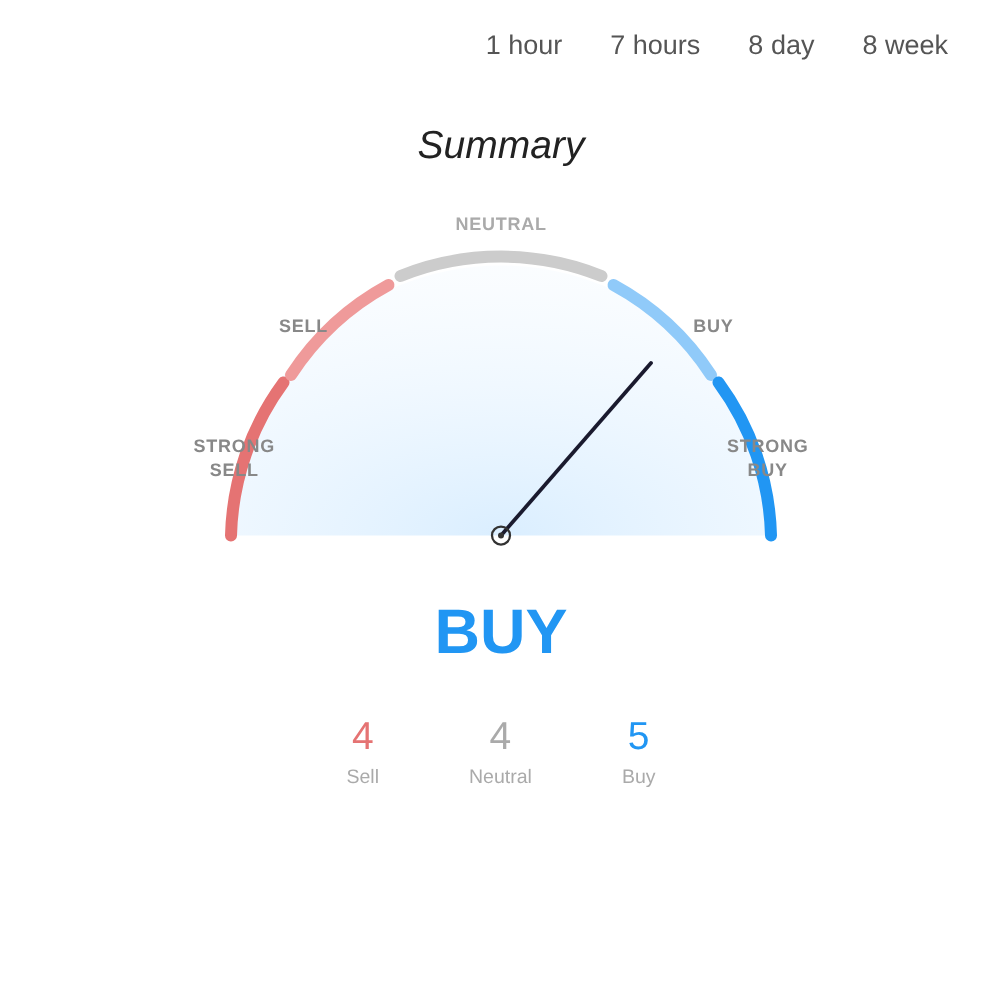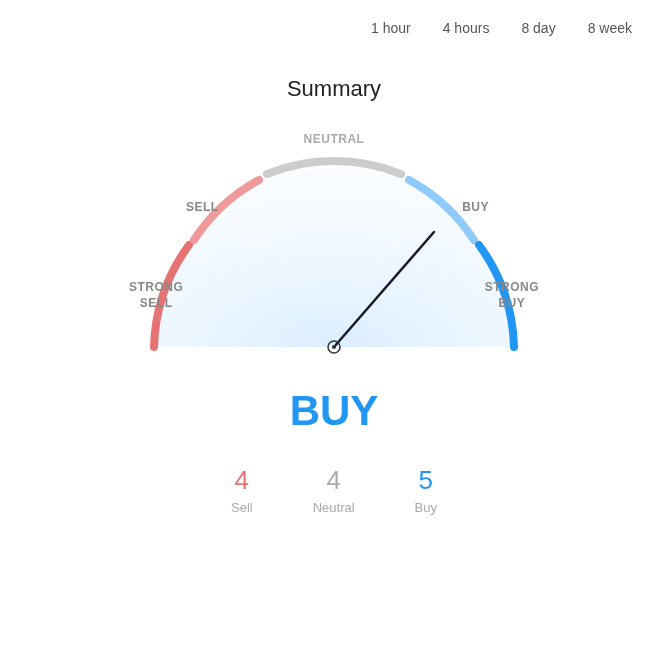--- a/index.html
+++ b/index.html
@@ -14,44 +14,45 @@
     
     .time-tabs {
       display: flex;
       justify-content: flex-end;
       align-items: center;
       padding: 12px 20px 0 20px;
       gap: 0;
     }
     .time-tab {
       padding: 8px 16px;
-      font-size: 14px;
+      font-size: 18px;
       color: #555;
       cursor: pointer;
       border-bottom: 2px solid transparent;
       white-space: nowrap;
     }
     .time-tab.active {
       color: #2196f3;
       border-bottom: 2px solid #2196f3;
     }
 
     
     .main-content {
       display: flex;
       flex-direction: column;
       align-items: center;
       padding-top: 30px;
     }
 
     .summary-title {
-      font-size: 22px;
+      font-size: 26px;
       font-weight: 400;
       color: #222;
       margin-bottom: 30px;
+      font-style: italic;
     }
 
     
     .gauge-container {
       position: relative;
       width: 420px;
       height: 240px;
       margin-bottom: 10px;
     }
 
@@ -127,21 +128,21 @@
     .stat-label {
       font-size: 13px;
       color: #aaa;
     }
   </style>
 </head>
 <body>
 
 <div class="time-tabs">
   <div class="time-tab">1 hour</div>
-  <div class="time-tab">4 hours</div>
+  <div class="time-tab">7 hours</div>
   <div class="time-tab">8 day</div>
   <div class="time-tab">8 week</div>
 </div>
 
 <div class="main-content">
   <div class="summary-title">Summary</div>
 
   <div class="gauge-container">
     
     <div class="gauge-label label-neutral">NEUTRAL</div>

